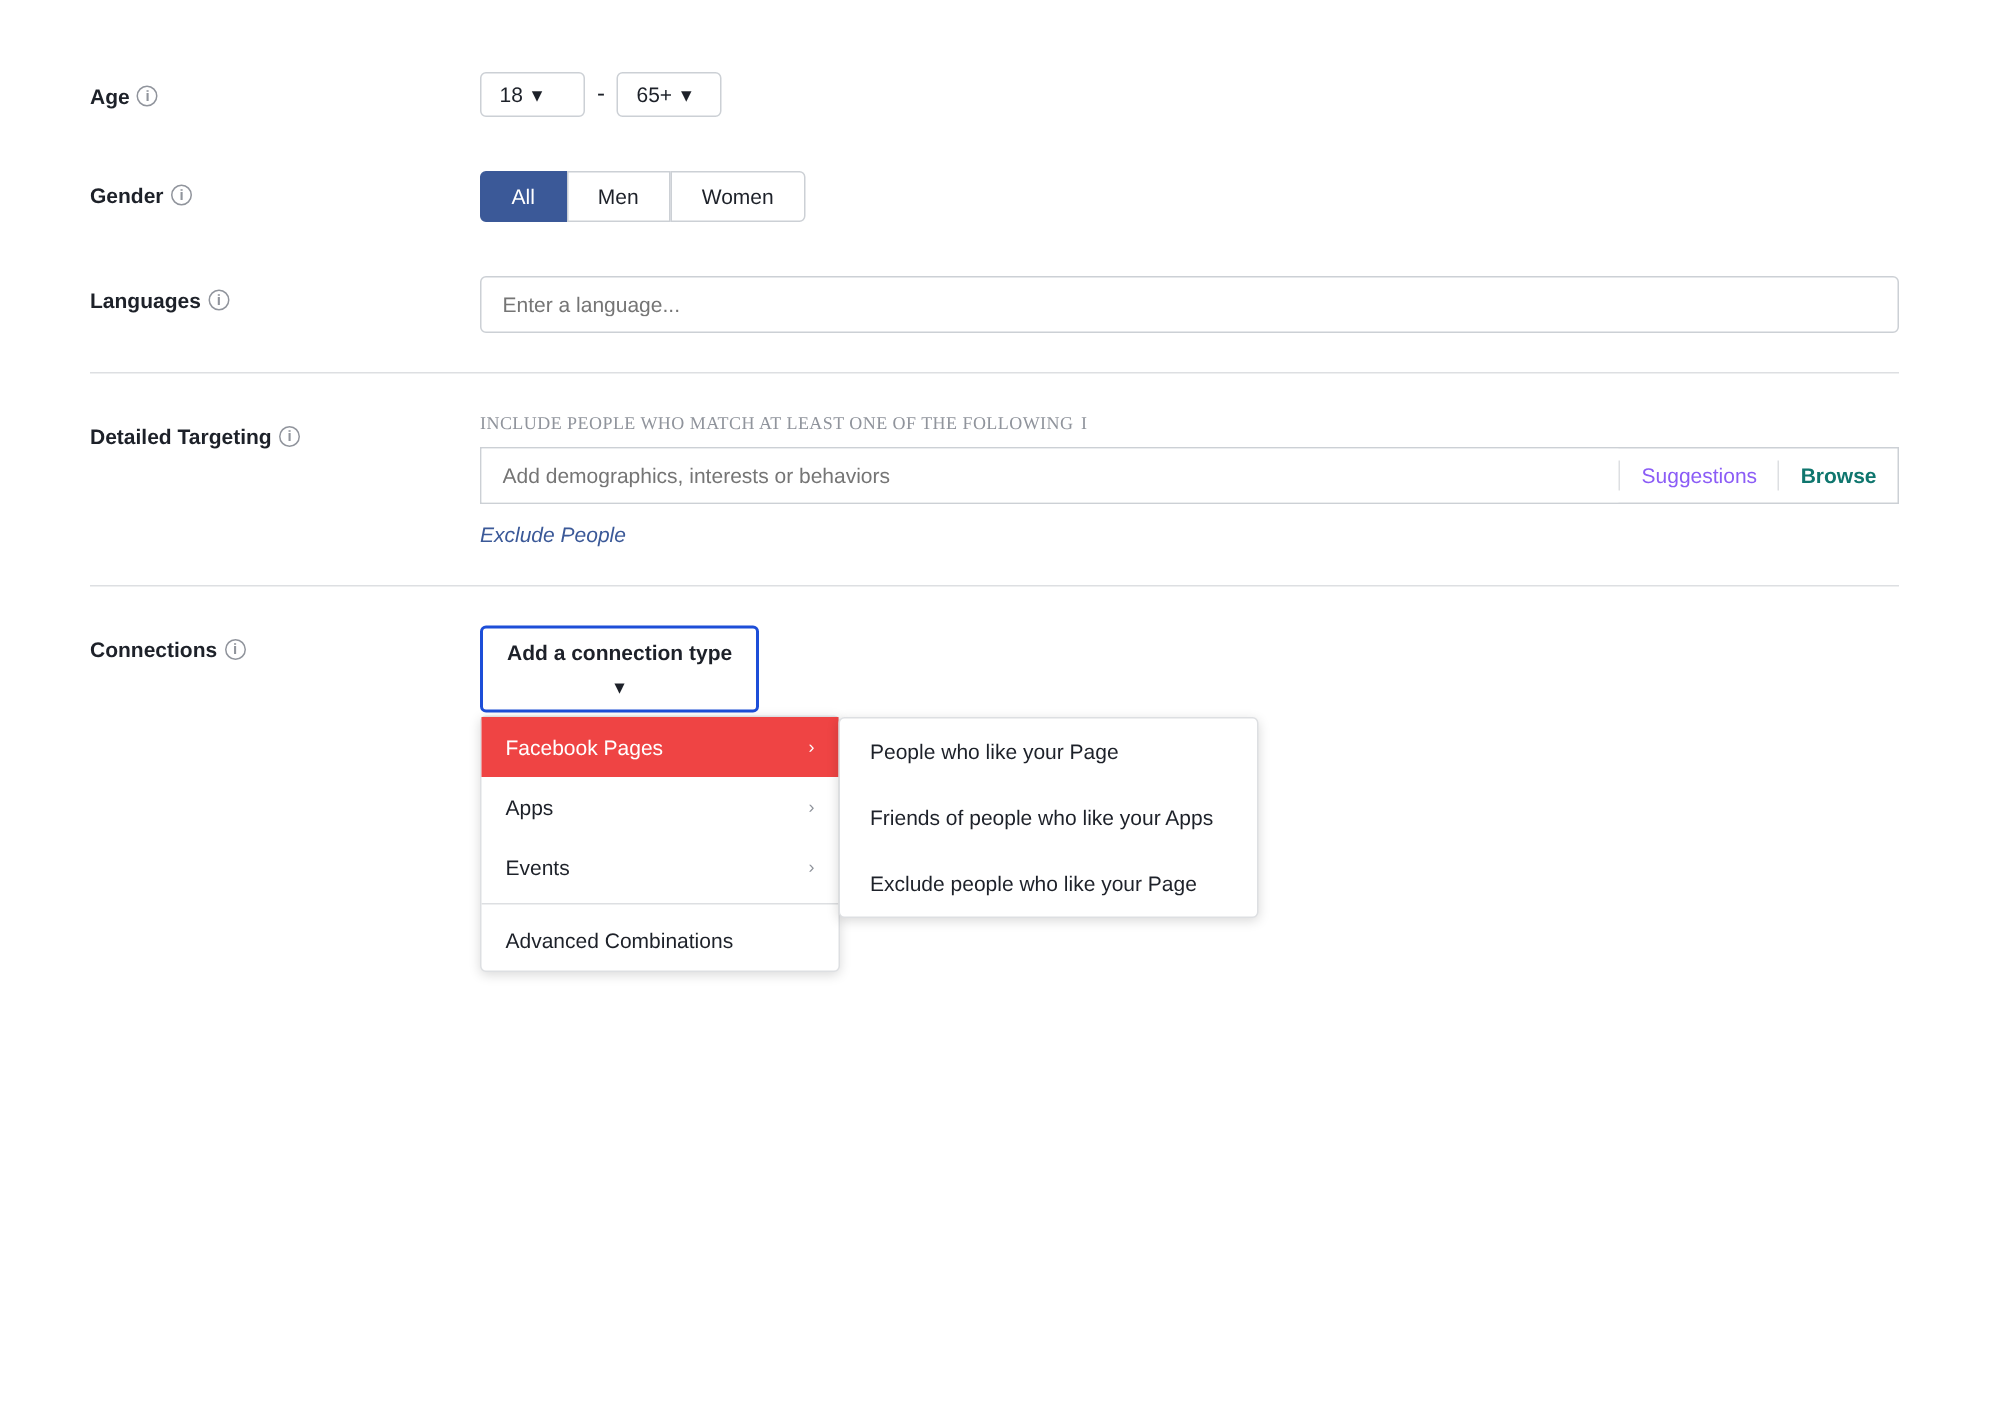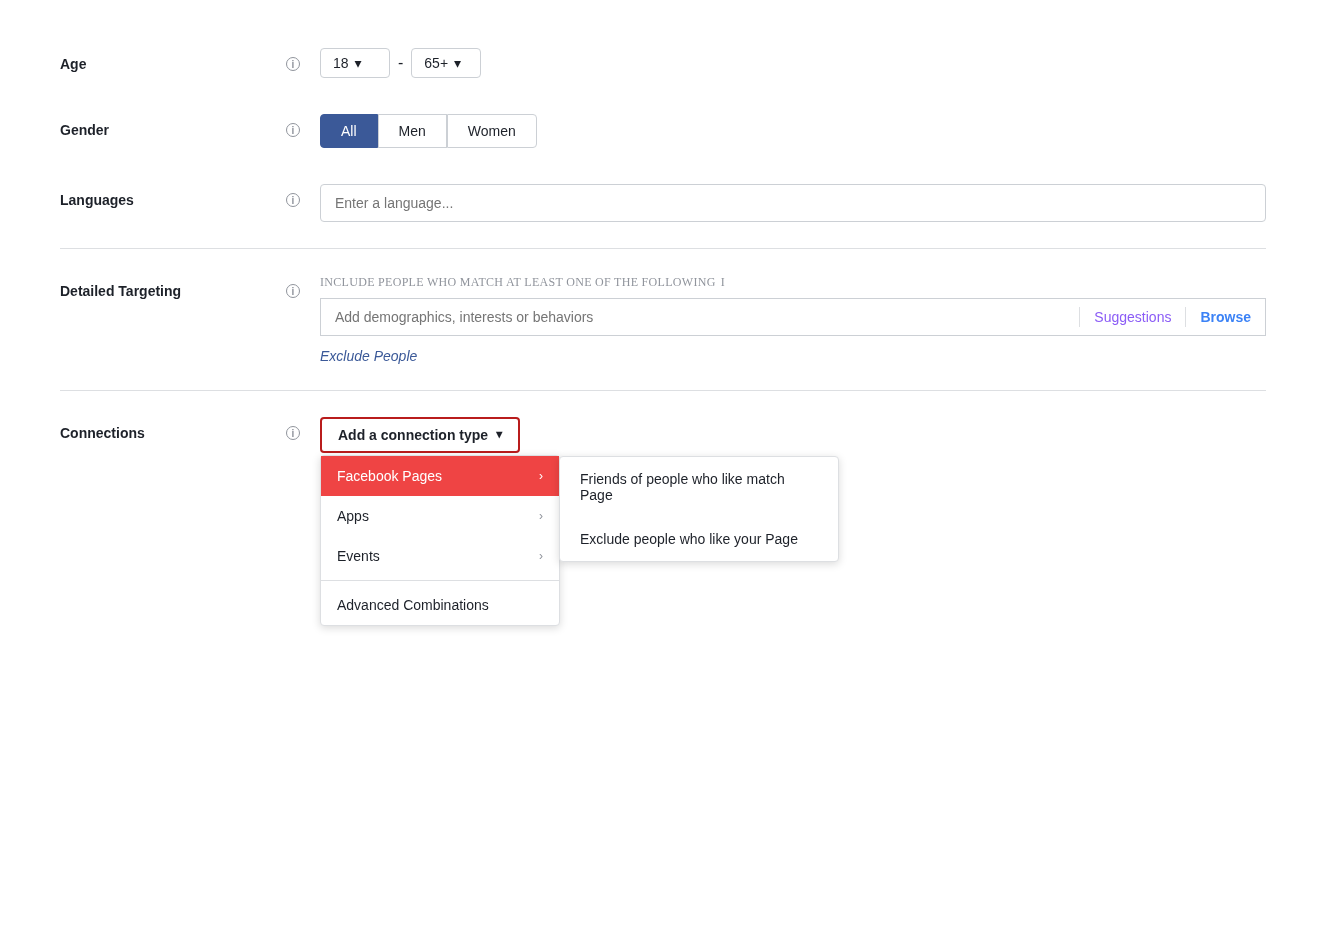--- a/index.html
+++ b/index.html
@@ -28,21 +28,21 @@
       width: 260px;
       min-width: 260px;
       text-align: right;
       padding-right: 20px;
       padding-top: 8px;
       font-weight: 700;
       font-size: 14px;
       color: #1d2129;
       display: flex;
       align-items: center;
-      justify-content: space-between;
+      justify-content: flex-start;
       gap: 5px;
     }
     .form-label .info-icon {
       display: inline-flex;
       align-items: center;
       justify-content: center;
       width: 14px;
       height: 14px;
       border-radius: 50%;
       border: 1px solid #90949c;
@@ -154,50 +154,51 @@
       background: #dddfe2;
     }
     .targeting-suggestions {
       padding: 8px 14px;
       color: #8b5cf6;
       font-size: 14px;
       cursor: pointer;
     }
     .targeting-browse {
       padding: 8px 14px;
-      color: #3b82f6;
+      color: #0f766e;
       font-size: 14px;
       font-weight: 700;
       cursor: pointer;
     }
     .exclude-link {
       color: #3b5998;
       font-size: 14px;
       cursor: pointer;
       margin-top: 12px;
       display: inline-block;
       font-style: italic;
     }
 
     
     .connections-dropdown {
       position: relative;
       display: inline-block;
     }
     .connections-btn {
-      border: 2px solid #b91c1c;
+      border: 2px solid #1d4ed8;
       border-radius: 4px;
       padding: 8px 16px;
       font-size: 14px;
       font-weight: 700;
       background: #fff;
       color: #1d2129;
       cursor: pointer;
       display: flex;
       gap: 8px;
+      flex-direction: column;
     }
     .connections-btn .chevron {
       font-size: 12px;
       color: #1d2129;
     }
 
     
     .dropdown-menu {
       position: absolute;
       top: 100%;
@@ -351,21 +352,22 @@
         
         <div class="dropdown-menu">
 
           <div class="dropdown-item-wrapper">
             <div class="dropdown-item highlighted">
               <span>Facebook Pages</span>
               <span class="chevron-right">›</span>
             </div>
 
             <div class="submenu">
-              <div class="submenu-item">Friends of people who like match Page</div>
+              <div class="submenu-item">People who like your Page</div>
+              <div class="submenu-item">Friends of people who like your Apps</div>
               <div class="submenu-item">Exclude people who like your Page</div>
             </div>
           </div>
 
           <div class="dropdown-item">
             <span>Apps</span>
             <span class="chevron-right">›</span>
           </div>
 
           <div class="dropdown-item">

